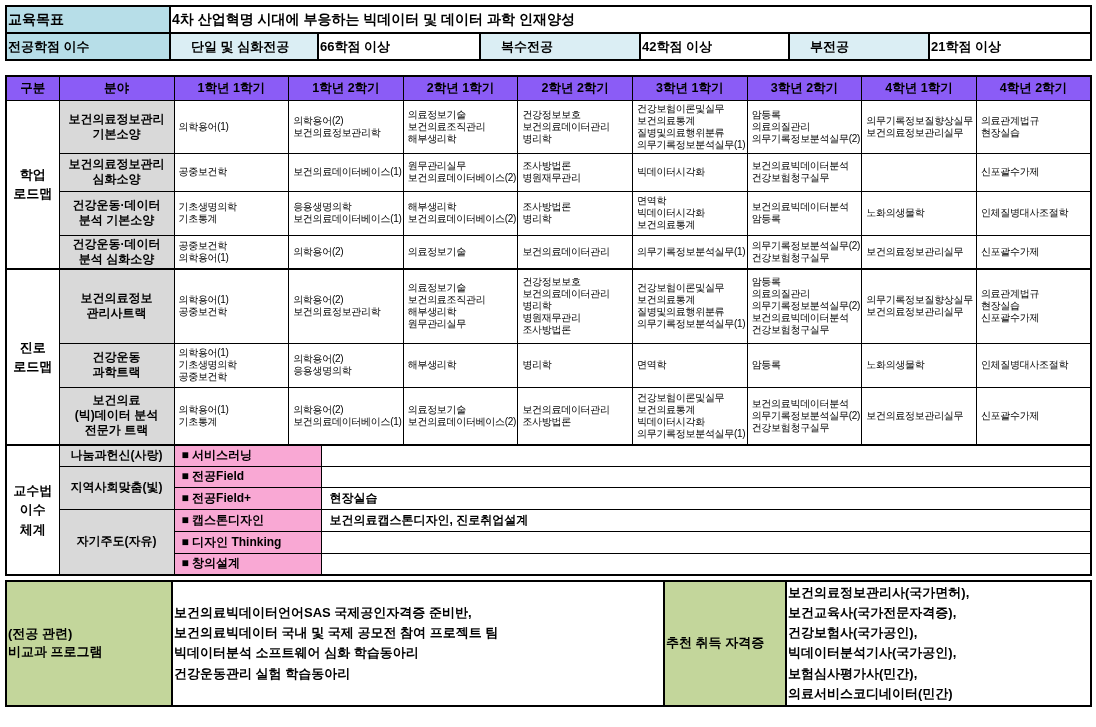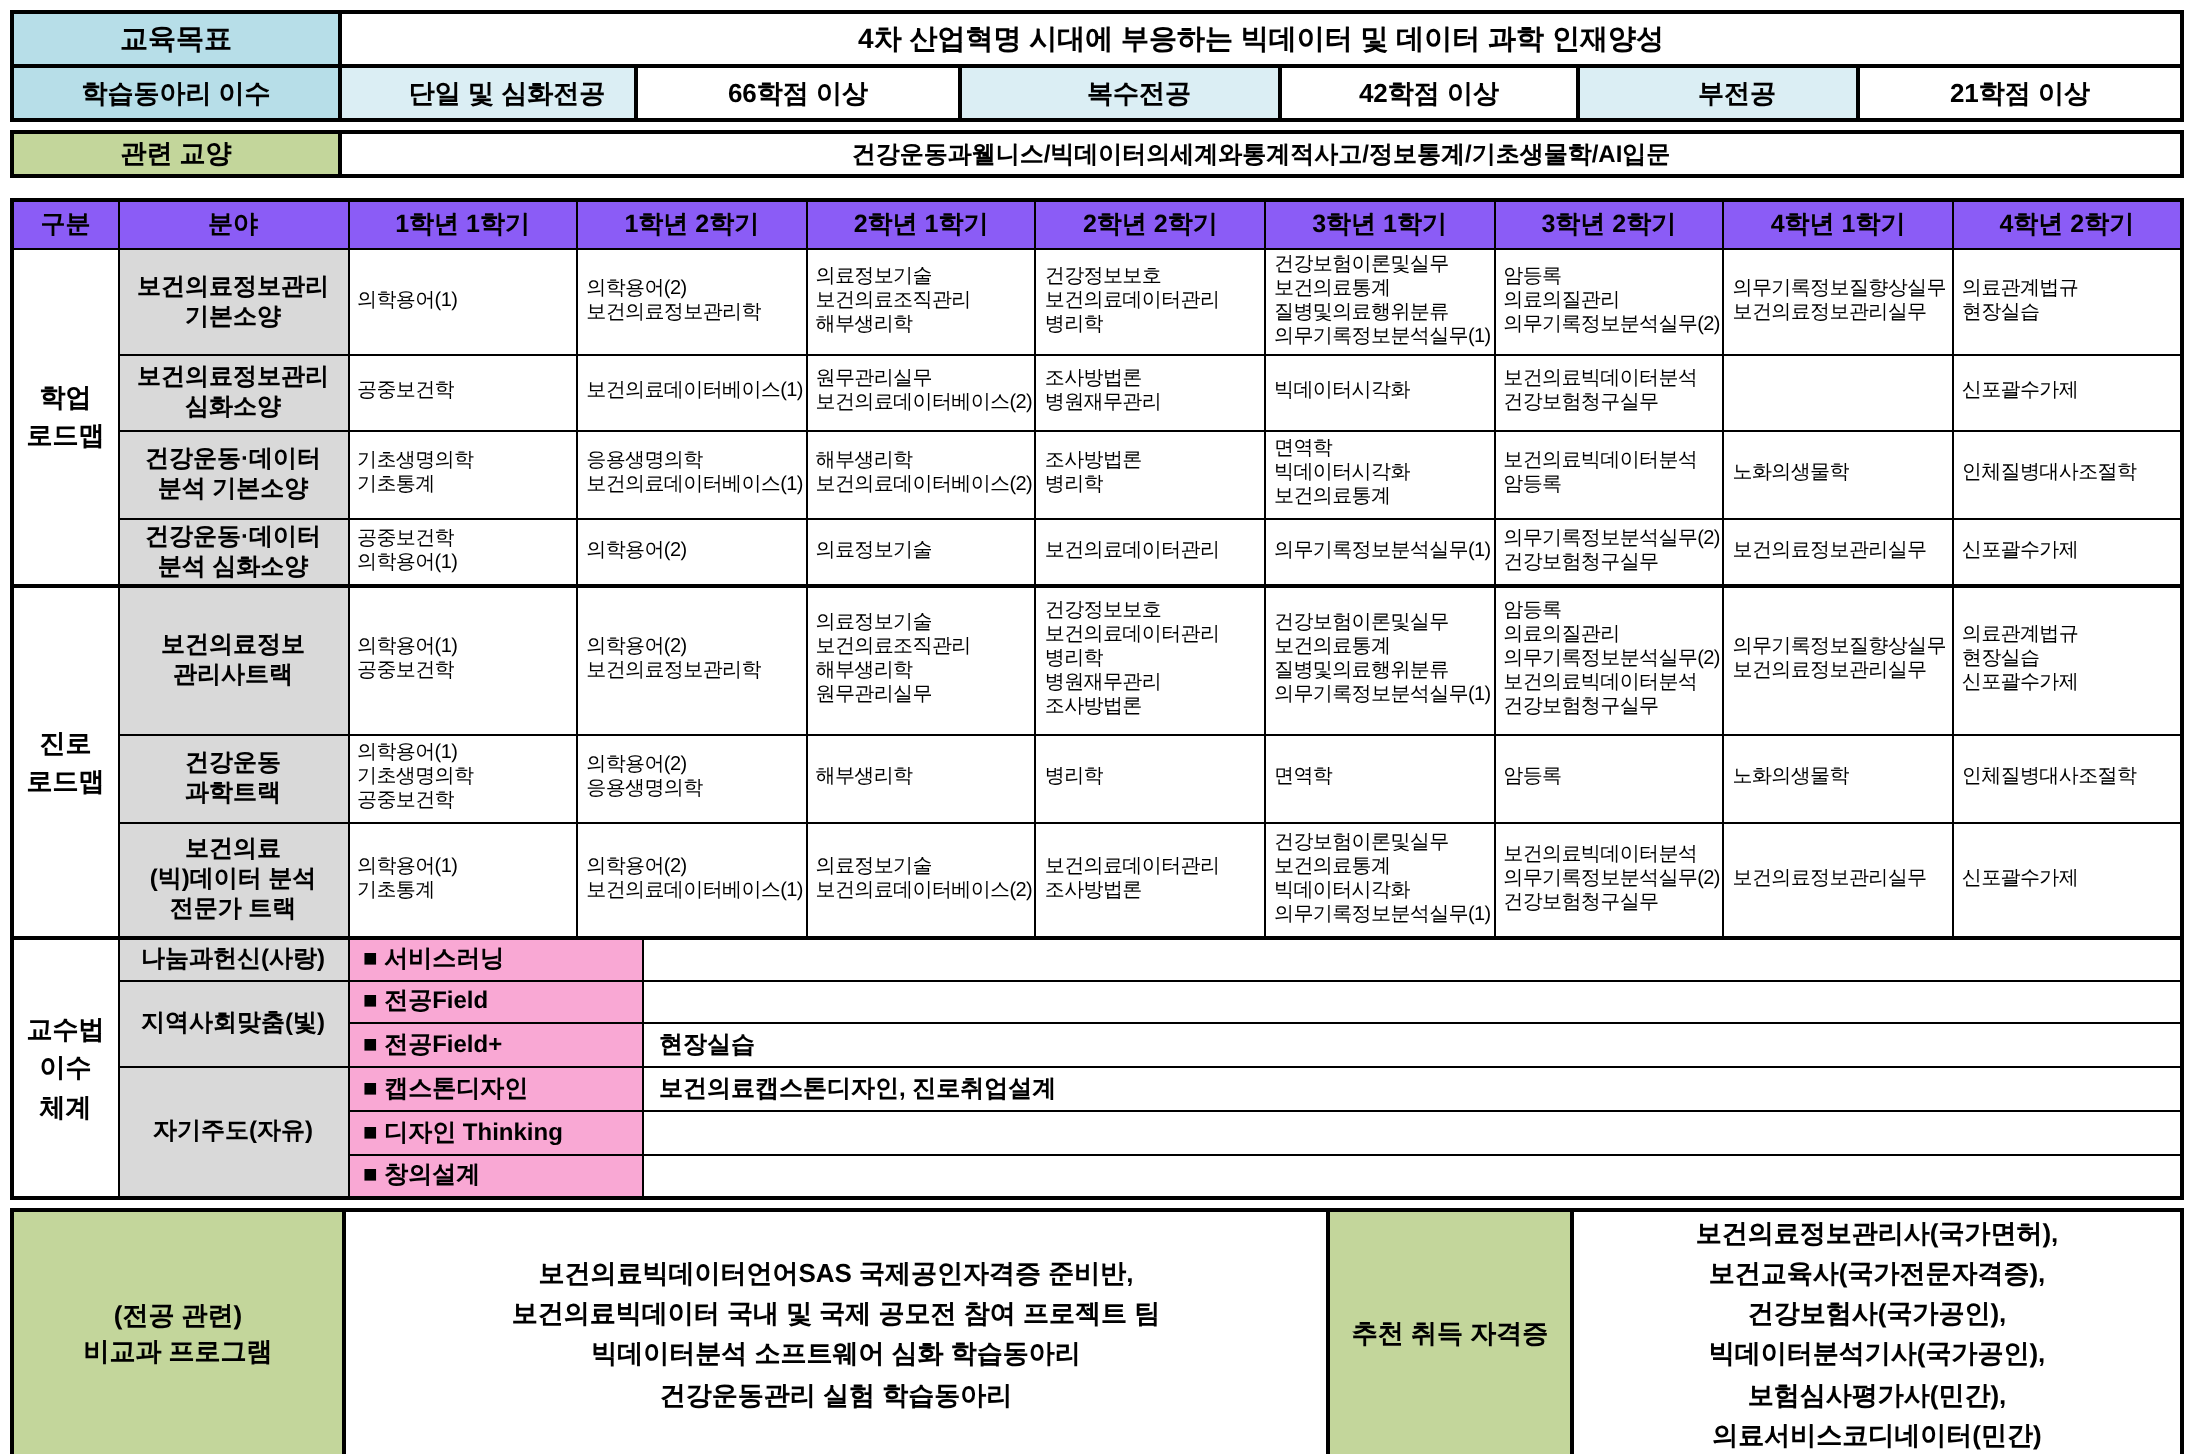--- a/index.html
+++ b/index.html
@@ -7,21 +7,21 @@
   body {
     width:1096px; height:727px; overflow:hidden;
     font-family:"Liberation Sans","DejaVu Sans",sans-serif;
     color:#000;
   }
   .wrap { padding:5px 4px 0 5px; }
   table { border-collapse:collapse; table-layout:fixed; width:1087px; }
   td { overflow:hidden; vertical-align:middle; white-space:pre-line; }
 
   
-  .tbl-heavy td { border:2px solid #000; text-align:center; font-weight:bold; }
+  .tbl-heavy td { border:2px solid #000; font-weight:bold; }
 
   .t-teal  { background:#B7DEE8; }
   .t-blue  { background:#DBEEF4;padding-left:20px; }
   .t-green { background:#C3D69B; }
 
   .fs14 { font-size:14px; }
   .fs13 { font-size:13px; }
   .fs12 { font-size:12px; }
 
   .gap4  { height:4px; }
@@ -76,45 +76,33 @@
         <col style="width:149px">
         <col style="width:140px">
         <col>
     </colgroup>
     <tbody>
         <tr style="height:27px">
       <td class="t-teal fs14">교육목표</td>
       <td class="fs14" colspan="6">4차 산업혁명 시대에 부응하는 빅데이터 및 데이터 과학 인재양성</td>
     </tr>
     <tr style="height:27px">
-      <td class="t-teal fs13">학습동아리 이수</td>
+      <td class="t-teal fs13">전공학점 이수</td>
       <td class="t-blue fs13">단일 및 심화전공</td>
       <td class="fs13">66학점 이상</td>
       <td class="t-blue fs13">복수전공</td>
       <td class="fs13">42학점 이상</td>
       <td class="t-blue fs13">부전공</td>
       <td class="fs13">21학점 이상</td>
     </tr>
   </tbody>
     </table>
 
   <div class="gap4"></div>
 
-  <table class="tbl-heavy">
-    <colgroup>
-        <col style="width:164px">
-        <col>
-      </colgroup>
-    <tbody>
-        <tr style="height:22px">
-      <td class="t-green fs13">관련 교양</td>
-      <td class="fs12" style="font-weight:bold;">건강운동과웰니스/빅데이터의세계와통계적사고/정보통계/기초생물학/AI입문</td>
-    </tr>
-  </tbody>
-    </table>
 
   <div class="gap10"></div>
 
   <table class="tbl-grid">
     <colgroup>
       <col style="width:53px">
         <col style="width:115px">
       <col>
         <col>
         <col>

